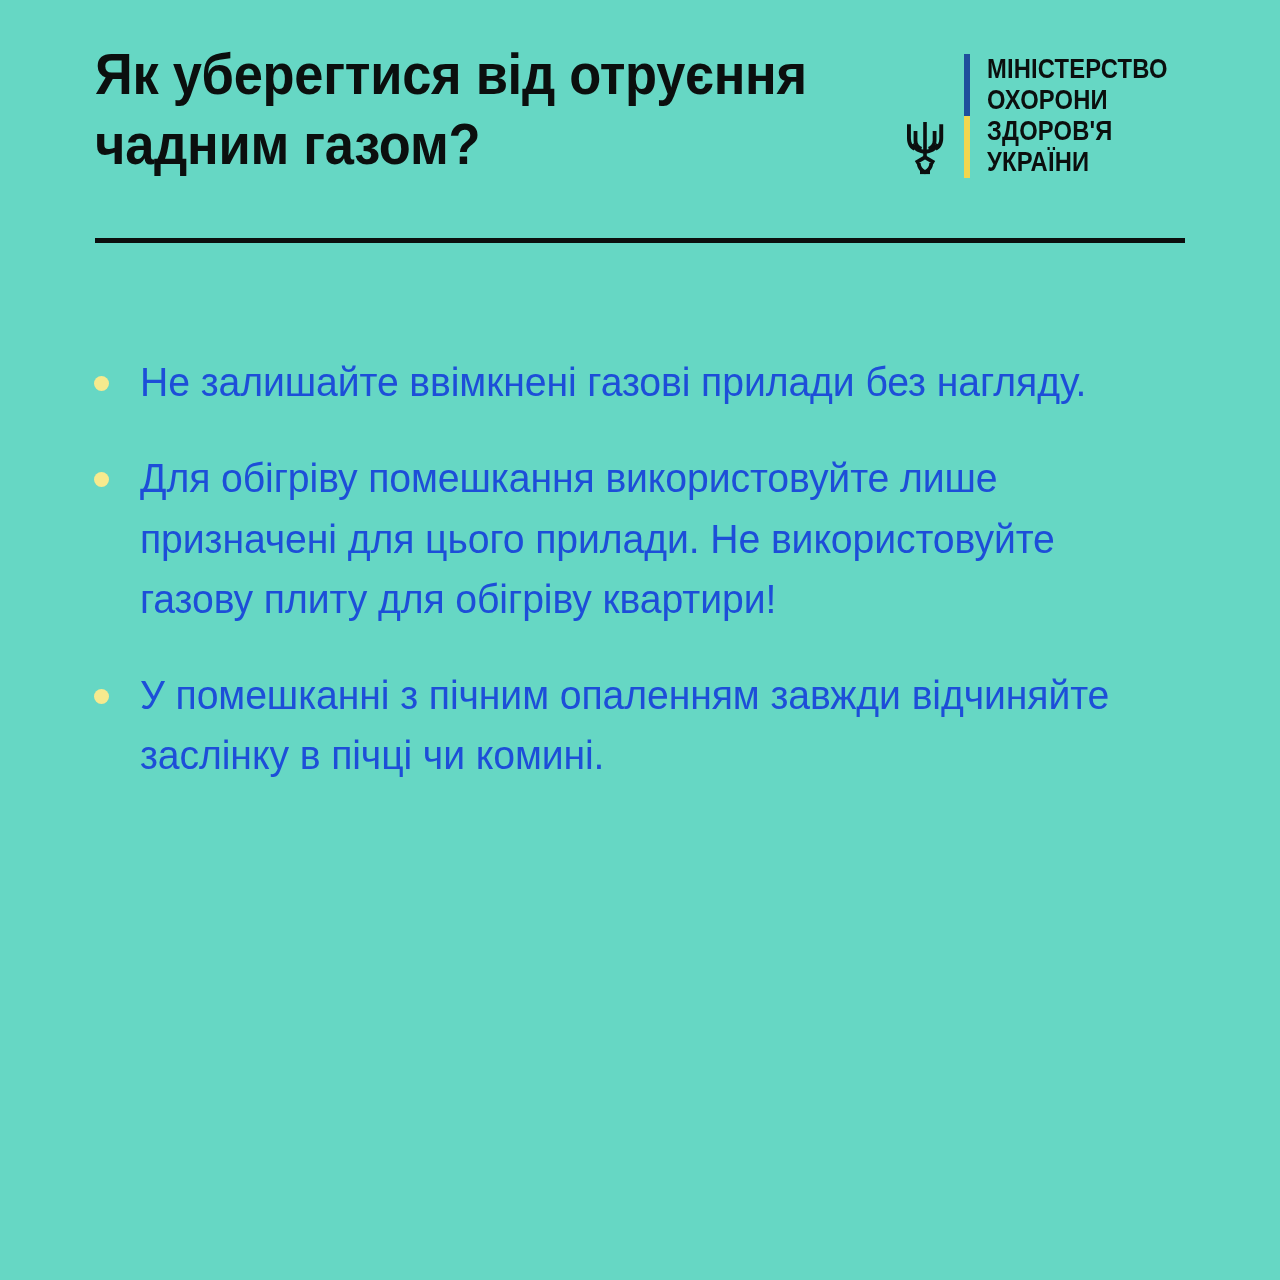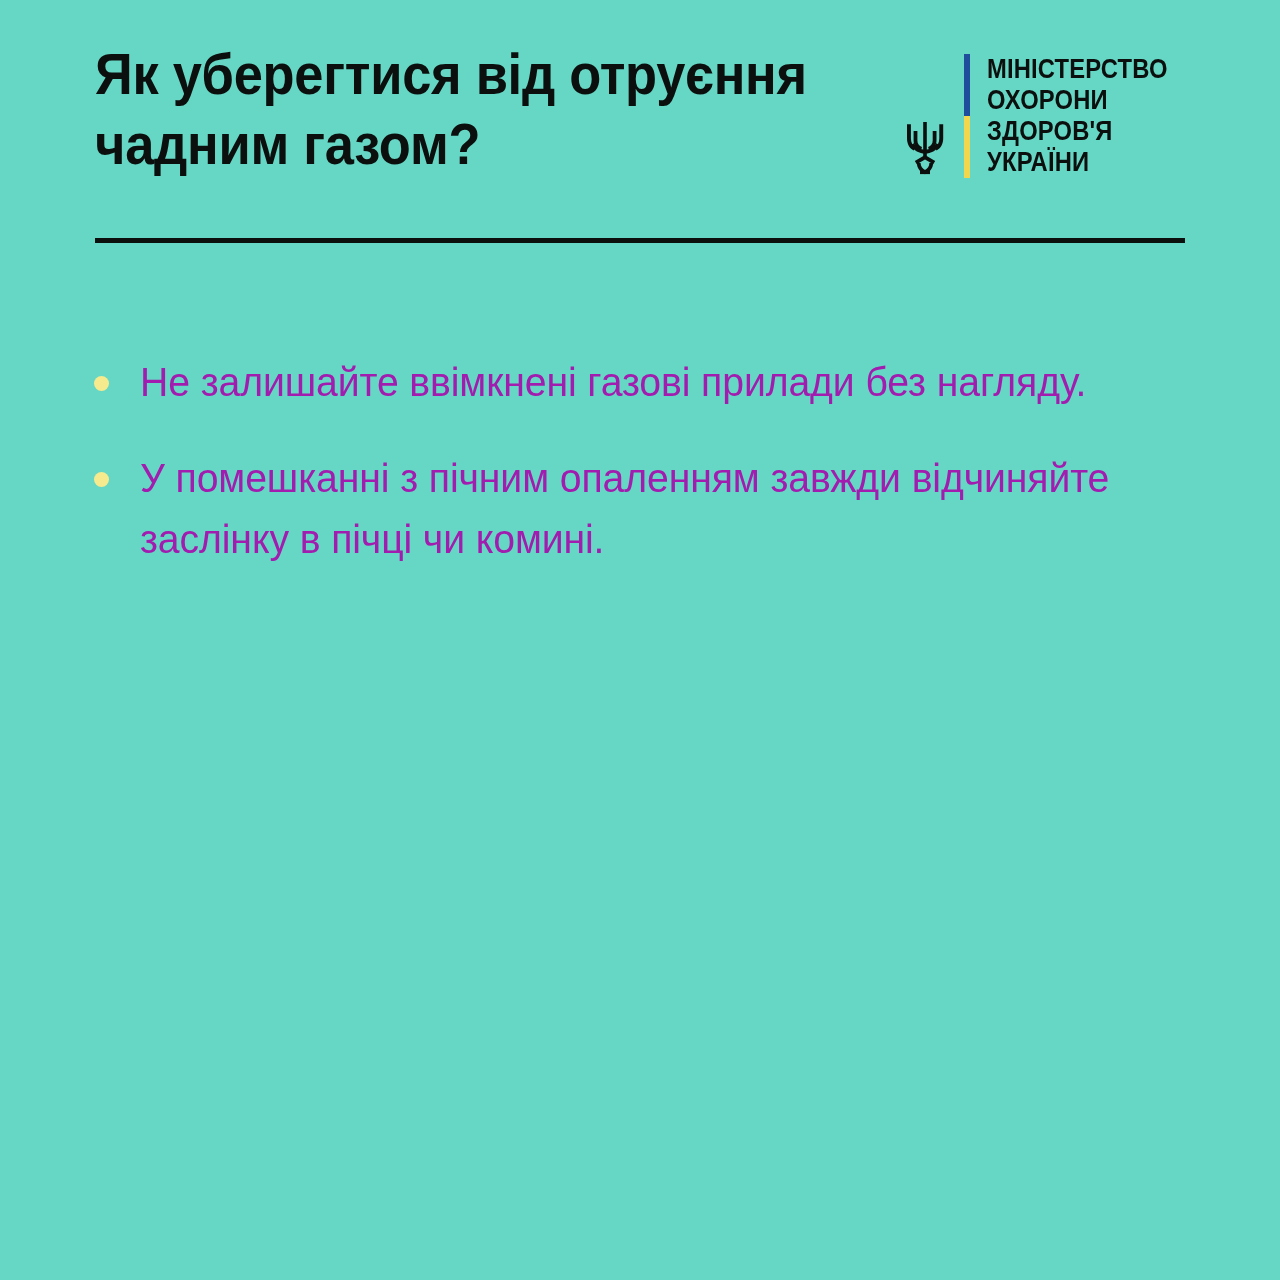--- a/index.html
+++ b/index.html
@@ -109,21 +109,21 @@
     width: 1110px;
     list-style: none;
     margin: 0;
     padding: 0;
   }
 
   .bullet-item {
     position: relative;
     padding-left: 52px;
     margin-bottom: 36px;
-    color: #a21caf;
+    color: #1d4ed8;
     font-family: "Liberation Sans Narrow", "Liberation Sans", "DejaVu Sans Condensed", sans-serif;
     font-size: 41px;
     font-weight: 400;
     line-height: 1.47;
     letter-spacing: -0.1px;
   }
   .bullet-item:last-child { margin-bottom: 14px; }
 
   .bullet-dot {
     position: absolute;
@@ -183,20 +183,24 @@
 
   <div class="divider"></div>
 
   <ul class="bullet-list">
 
     <li class="bullet-item">
       <span class="bullet-dot"></span>
       <span class="bullet-text">Не залишайте ввімкнені газові прилади без нагляду.</span>
     </li>
 
+    <li class="bullet-item">
+      <span class="bullet-dot"></span>
+      <span class="bullet-text">Для обігріву помешкання використовуйте лише призначені для цього прилади. Не використовуйте газову плиту для обігріву квартири!</span>
+    </li>
 
 
     <li class="bullet-item">
       <span class="bullet-dot"></span>
       <span class="bullet-text">У помешканні з пічним опаленням завжди відчиняйте заслінку в пічці чи комині.</span>
     </li>
 
   </ul>
 
 </div>

